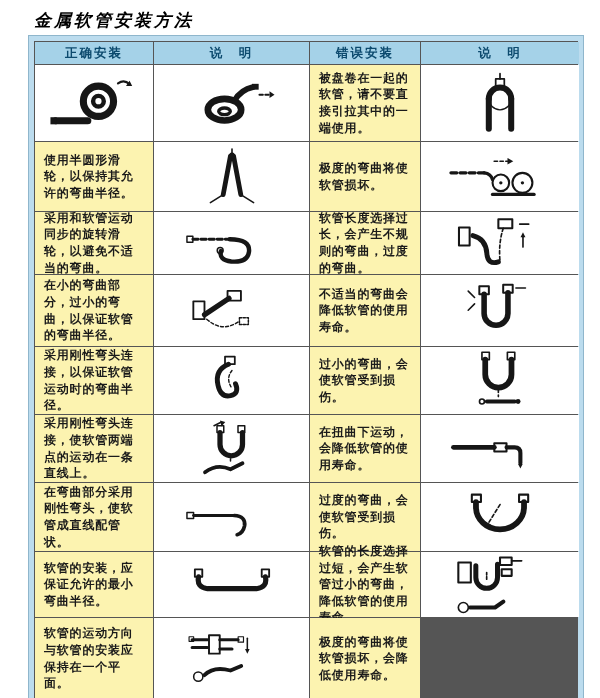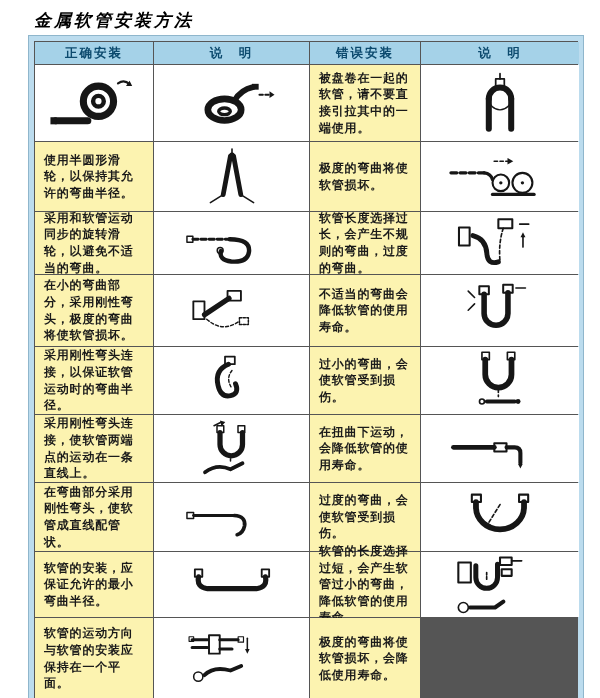--- a/index.html
+++ b/index.html
@@ -175,21 +175,21 @@
         <path d="M27 30 q16 4 17 22 q1 14 14 10" stroke-width="6"></path>
         <rect x="58" y="10" width="17" height="11" stroke-width="2.5"></rect>
         <path d="M64 21 q-6 18 -4 40" stroke-width="2" stroke-dasharray="4 3"></path>
         <line x1="84" y1="16" x2="95" y2="16" stroke-width="2"></line>
         <path d="M88 32 v12" stroke-width="2"></path>
         <path d="M85 32 l3 -6 3 6 z" fill="#161616" stroke="none"></path>
       </g>
     </svg>
   </div>
   <div class="cell desc">
-        <p>在小的弯曲部分，采用刚性弯头，极度的弯曲将使软管损坏。</p>
+        <p>在小的弯曲部分，过小的弯曲，以保证软管的弯曲半径。</p>
       </div>
   <div class="cell img">
     <svg width="90" height="58" viewBox="0 0 120 78">
       <g stroke="#161616" fill="none" stroke-linecap="round" stroke-linejoin="round">
         <rect x="8" y="26" width="15" height="24" stroke-width="2.5"></rect>
         <path d="M23 44 L56 22" stroke-width="7"></path>
         <rect x="54" y="12" width="18" height="13" stroke-width="2.5"></rect>
         <path d="M26 50 q20 18 42 4" stroke-width="2" stroke-dasharray="4 3"></path>
         <rect x="70" y="48" width="12" height="9" stroke-width="2" stroke-dasharray="3 2"></rect>
       </g>

